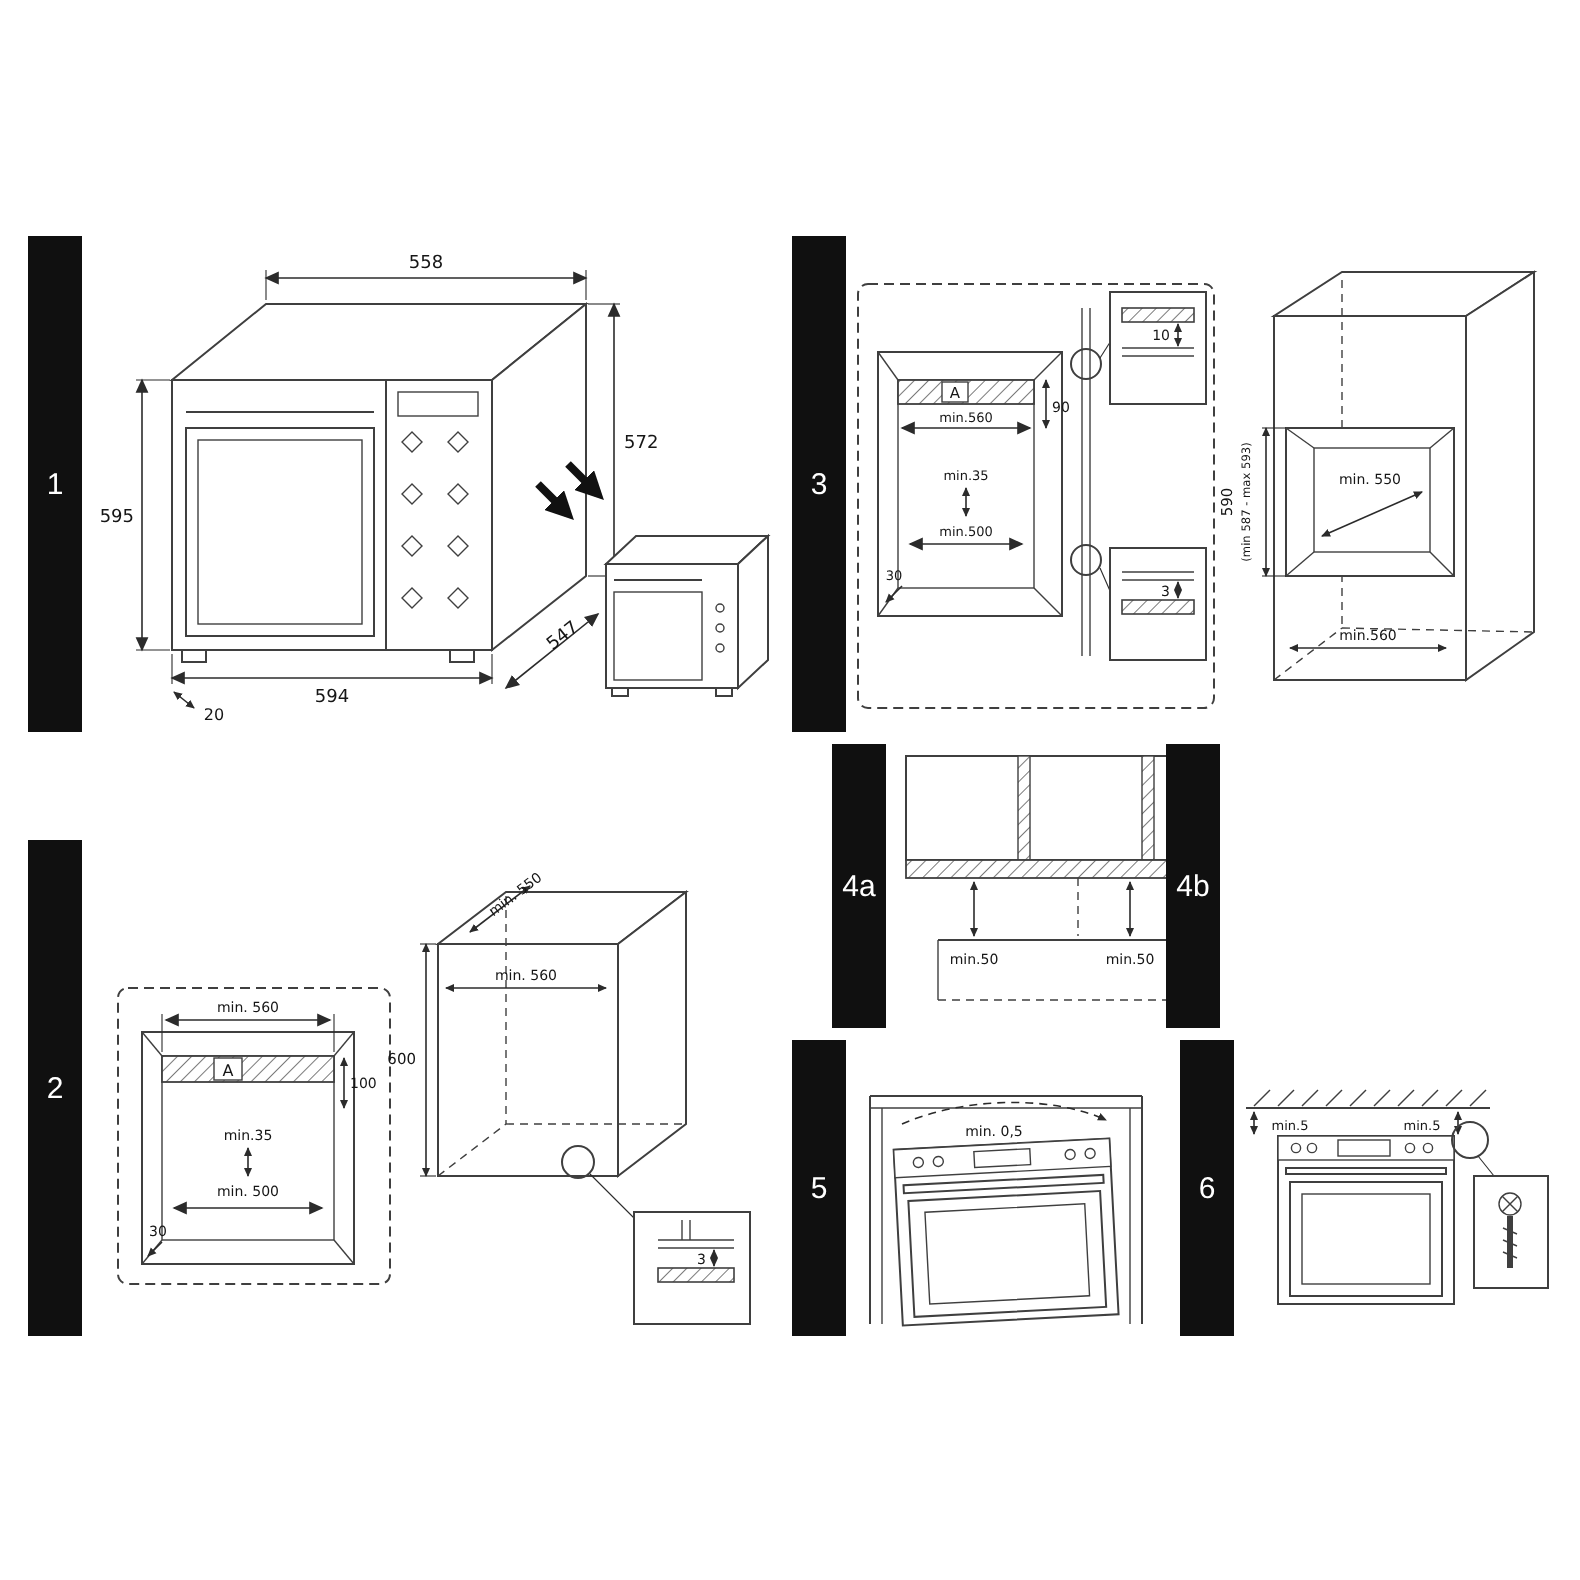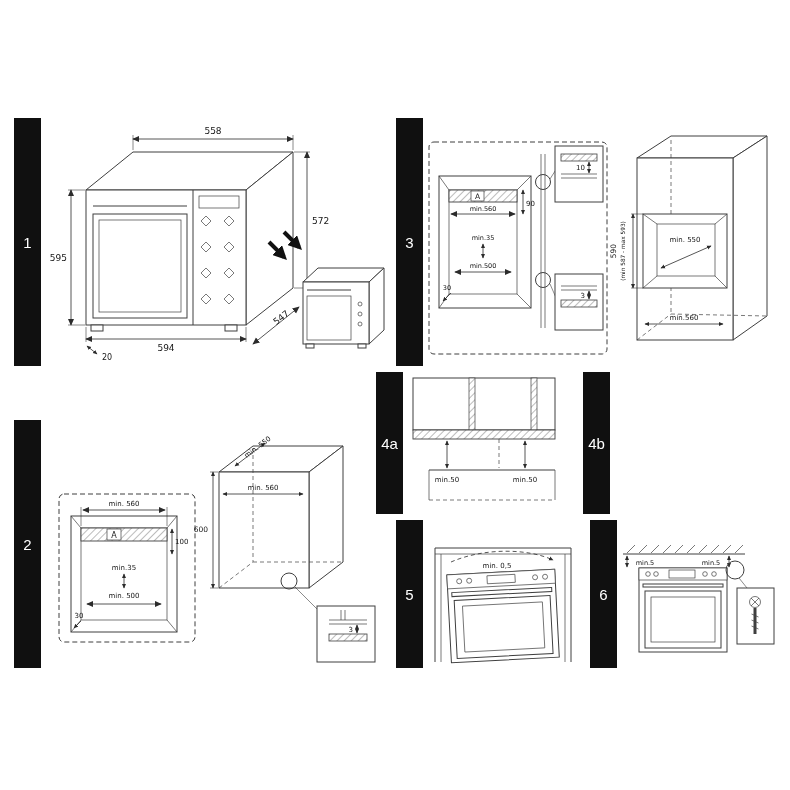--- a/index.html
+++ b/index.html
@@ -5,21 +5,21 @@
   html,body{margin:0;padding:0;}
   body{width:790px;height:790px;background:#ffffff;font-family:"Liberation Sans",sans-serif;}
   #page{position:relative;width:790px;height:790px;background:#fff;overflow:hidden;}
   .panel{position:absolute;background:#fff;}
   .bar{position:absolute;left:0;top:0;bottom:0;width:27px;background:#101010;color:#fff;
        display:flex;align-items:center;justify-content:center;font-size:15px;
        font-family:"Liberation Sans",sans-serif;}
   .content{position:absolute;left:27px;top:0;}
   #panel-1{left:14px;top:118px;width:372px;height:248px;}
   #panel-3{left:396px;top:118px;width:380px;height:248px;}
-  #panel-4a{left:376px;top:372px;width:187px;height:142px;}
+  #panel-4a{left:416px;top:372px;width:187px;height:142px;}
   #panel-4b{left:583px;top:372px;width:186px;height:142px;}
   #panel-2{left:14px;top:420px;width:372px;height:248px;}
   #panel-5{left:396px;top:520px;width:187px;height:148px;}
   #panel-6{left:590px;top:520px;width:186px;height:148px;}
   svg{display:block;}
   .ln{stroke:#3f3f3f;stroke-width:1;fill:none;}
   .lw{stroke:#3f3f3f;stroke-width:1;fill:#fff;}
   .thin{stroke-width:.7;}
   .dim{stroke:#2b2b2b;stroke-width:.8;fill:none;}
   .ext{stroke:#2b2b2b;stroke-width:.55;fill:none;}

